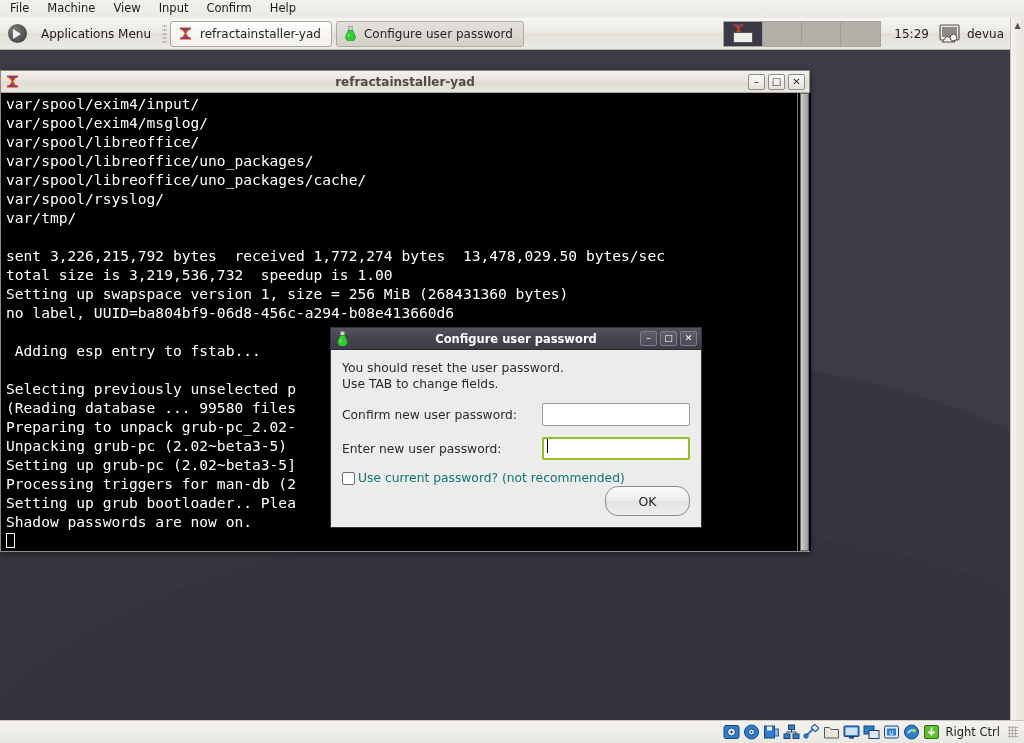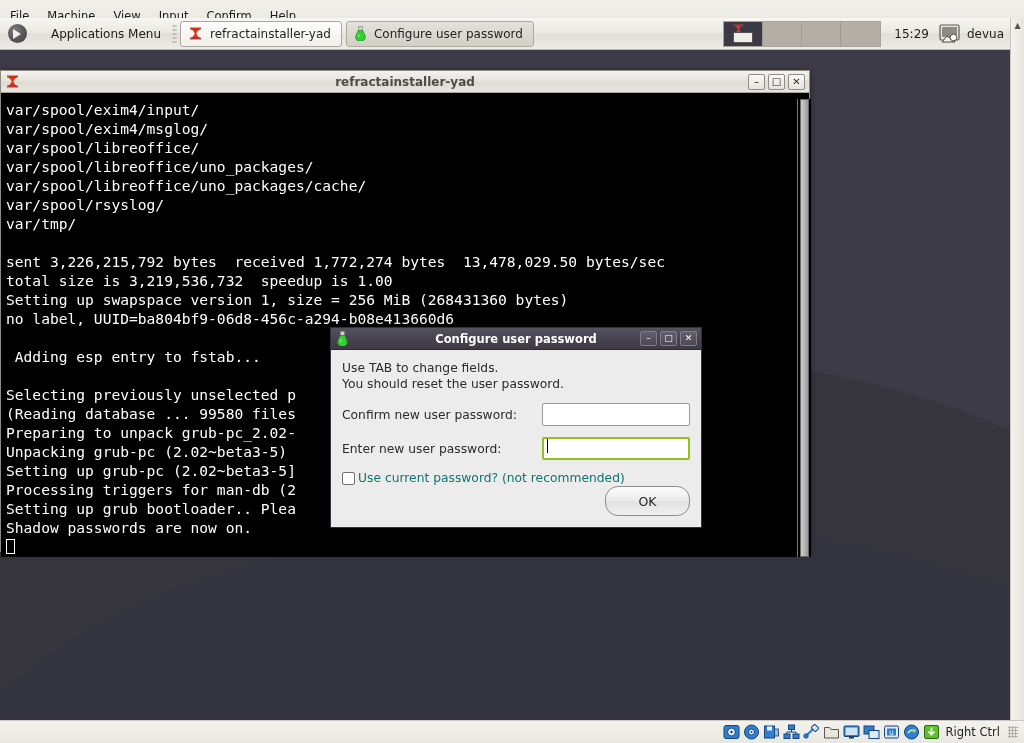--- a/index.html
+++ b/index.html
@@ -8,42 +8,42 @@
     font-family: "DejaVu Sans", sans-serif;
     overflow: hidden;
     background: #eceae4;
   }
 
   
   #vbox-menubar {
     position: absolute; top: 0; left: 0; width: 1024px; height: 26px;
     background: linear-gradient(to bottom, #f2f0ec 0%, #e9e7e1 100%);
     border-bottom: 1px solid #d4d1ca;
-    display: flex; align-items: flex-end;
+    display: flex; align-items: flex-start;
     font-size: 11.5px; color: #1a1a1a;
   }
   .vbox-menu-item { padding: 0 9px; line-height: 17px; cursor: default; }
   .vbox-menu-item:first-child { padding-left: 10px; }
 
   
   #guest {
     position: absolute; top: 18px; left: 0; width: 1010px; height: 702px;
     background: #3c3b47;
     overflow: hidden;
   }
 
   
   #xfce-panel {
     position: absolute; top: 0; left: 0; width: 1010px; height: 32px;
     background: linear-gradient(to bottom, #f7f6f3 0%, #eae8e2 48%, #e2dfd8 52%, #ecebe6 100%);
     border-bottom: 1px solid #b9b5ab;
     display: flex; align-items: center;
   }
   #app-menu-btn {
-    display: flex; align-items: center; gap: 24px;
+    display: flex; align-items: center; gap: 14px;
     height: 28px; padding: 0 8px 0 6px; margin-left: 2px;
     font-size: 12px; color: #1c1c1c; cursor: default;
   }
   .appmenu-logo {
     width: 19px; height: 19px; border-radius: 50%;
     background: radial-gradient(circle at 35% 32%, #7e7e7e 0%, #5c5c5c 45%, #3b3b3b 100%);
     position: relative; flex: none;
   }
   .appmenu-logo::after {
     content: ""; position: absolute; left: 5px; top: 4.5px;
@@ -158,21 +158,21 @@
   }
   .wbtns { margin-left: auto; display: flex; gap: 3px; padding-right: 4px; z-index: 2; }
   .wbtn {
     width: 17px; height: 16px;
     background: linear-gradient(to bottom, #fafaf8 0%, #e6e3dd 100%);
     border: 1px solid #918d84; border-radius: 2px;
     display: flex; align-items: center; justify-content: center;
     font-size: 10px; color: #2d2a26; line-height: 1; cursor: default;
   }
   #xterm-body {
-    position: absolute; left: 0; top: 28px; width: 810px; height: 458px;
+    position: absolute; left: 0; top: 22px; width: 810px; height: 458px;
     background: #000; display: flex; gap: 32px;
   }
   #xterm-text {
     flex: 1 1 auto; padding: 1px 0 0 5px; overflow: hidden;
     font-family: "DejaVu Sans Mono", monospace;
     font-size: 14.6px; line-height: 19px; color: #ffffff;
     white-space: pre;
   }
   #xterm-scroll {
     width: 14px; height: 100%; flex: none;
@@ -328,22 +328,22 @@
         <ellipse cx="4.6" cy="9.4" rx="1" ry="1.5" fill="#9cf09c" opacity=".75"></ellipse>
       </svg>
       <div id="dlg-title-text">Configure user password</div>
       <div class="dlg-wbtns">
         <div class="dlg-wbtn">–</div>
         <div class="dlg-wbtn">□</div>
         <div class="dlg-wbtn">✕</div>
       </div>
     </div>
     <div id="dlg-body">
+      <div class="dlg-msg">You should reset the user password.</div>
       <div class="dlg-msg">Use TAB to change fields.</div>
-      <div class="dlg-msg">You should reset the user password.</div>
 
       <div class="field-row">
         <div class="field-label">Confirm new user password:</div>
         <div class="txt-input"></div>
       </div>
 
       <div class="field-row">
         <div class="field-label">Enter new user password:</div>
         <div class="txt-input focused"><span class="caret"></span></div>
       </div>

